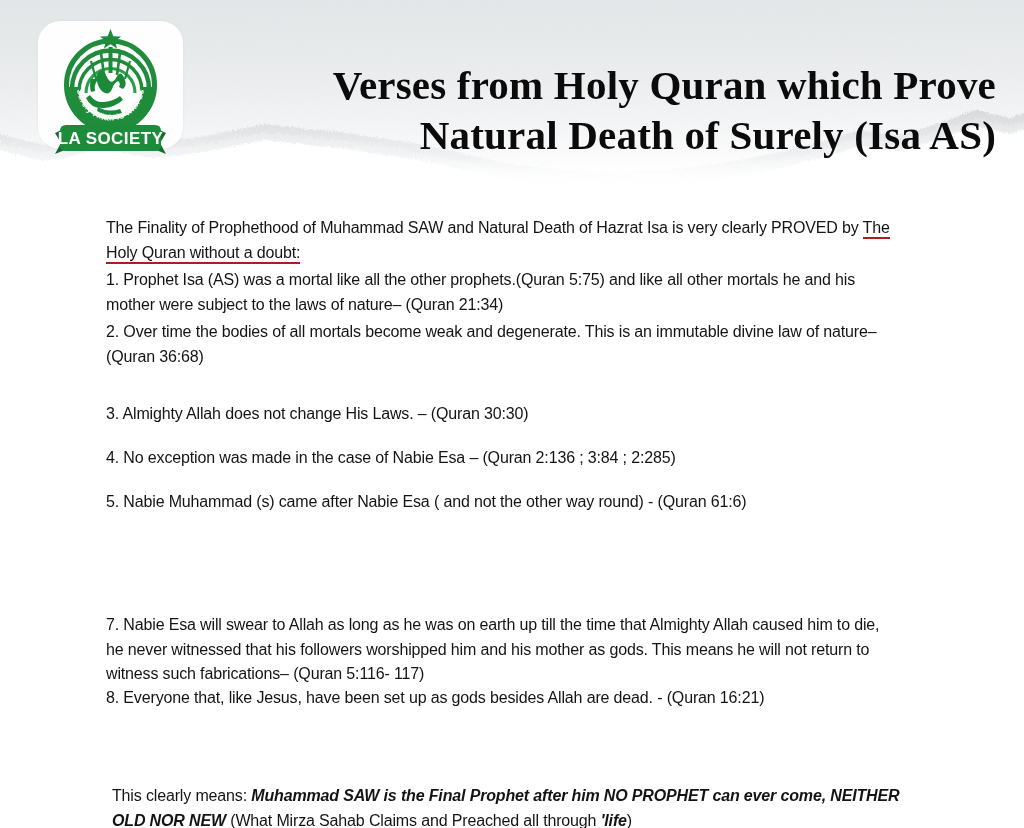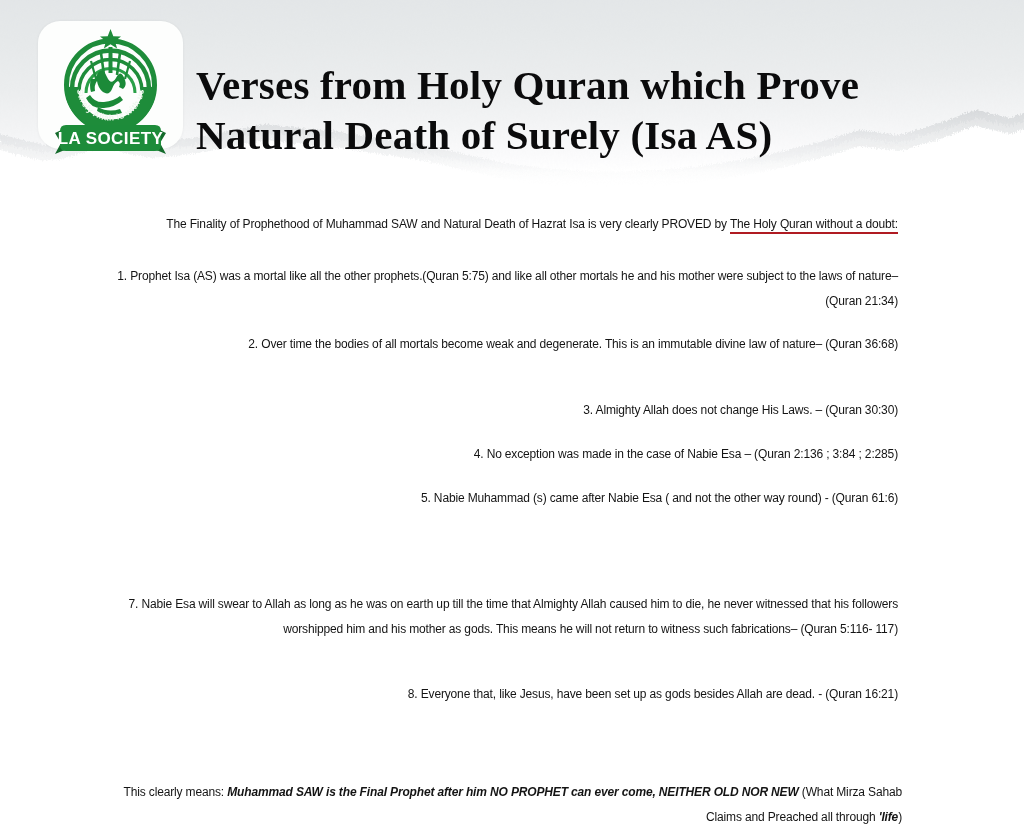--- a/index.html
+++ b/index.html
@@ -56,21 +56,21 @@
     height: 142px;
   }
 
   
   #page-title {
     position: absolute;
     left: 196px;
     top: 33px;
     width: 800px;
     z-index: 5;
-    text-align: left;
+    text-align: right;
     font-family: "Liberation Serif", "DejaVu Serif", serif;
     font-weight: bold;
     font-size: 41px;
     line-height: 50px;
     color: #0b0b0c;
     letter-spacing: 0.2px;
   }
   #page-title .tline { display: block; white-space: nowrap; }
 
   
@@ -80,25 +80,24 @@
     top: 190px;
     width: 1024px;
     height: 638px;
     z-index: 3;
   }
   .para {
     position: absolute;
     left: 106px;
     width: 792px;
     font-family: "Liberation Sans", "DejaVu Sans", sans-serif;
-    font-size: 12px;
+    font-size: 16px;
     line-height: 24.6px;
     color: #141414;
     letter-spacing: -0.15px;
-    text-align: right;
   }
   .intro .hl {
     border-bottom: 2.5px solid #b01b22;
     padding-bottom: 1px;
   }
   .closing { left: 112px; width: 790px; }
   .closing b { font-weight: bold; font-style: italic; }
 </style>
 </head>
 <body>
@@ -197,29 +196,29 @@
   <span class="tline">Verses from Holy Quran which Prove</span>
   <span class="tline">Natural Death of Surely (Isa AS)</span>
 </h1>
 
 <div id="content">
 
   <p class="para intro" style="top:10px;"><span>The Finality of Prophethood of Muhammad SAW and Natural Death of Hazrat Isa is very clearly PROVED by </span><span class="hl">The Holy Quran without a doubt:</span></p>
 
   <p class="para" style="top:62px;">1. Prophet Isa (AS) was a mortal like all the other prophets.(Quran 5:75) and like all other mortals he and his mother were subject to the laws of nature– (Quran 21:34)</p>
 
-  <p class="para" style="top:130px;">2. Over time the bodies of all mortals become weak and degenerate. This is an immutable divine law of nature– (Quran 36:68)</p>
+  <p class="para" style="top:114px;">2. Over time the bodies of all mortals become weak and degenerate. This is an immutable divine law of nature– (Quran 36:68)</p>
 
   <p class="para" style="top:196px;">3. Almighty Allah does not change His Laws. – (Quran 30:30)</p>
 
   <p class="para" style="top:240px;">4. No exception was made in the case of Nabie Esa – (Quran 2:136 ; 3:84 ; 2:285)</p>
 
   <p class="para" style="top:284px;">5. Nabie Muhammad (s) came after Nabie Esa ( and not the other way round) - (Quran 61:6)</p>
 
 
-  <p class="para" style="top:390px;">7. Nabie Esa will swear to Allah as long as he was on earth up till the time that Almighty Allah caused him to die, he never witnessed that his followers worshipped him and his mother as gods. This means he will not return to witness such fabrications– (Quran 5:116- 117)</p>
+  <p class="para" style="top:407px;">7. Nabie Esa will swear to Allah as long as he was on earth up till the time that Almighty Allah caused him to die, he never witnessed that his followers worshipped him and his mother as gods. This means he will not return to witness such fabrications– (Quran 5:116- 117)</p>
 
   <p class="para" style="top:480px;">8. Everyone that, like Jesus, have been set up as gods besides Allah are dead. - (Quran 16:21)</p>
 
 
   <p class="para closing" style="top:578px;"><span>This clearly means: </span><b>Muhammad SAW is the Final Prophet after him NO PROPHET can ever come, NEITHER OLD NOR NEW</b><span> (What Mirza Sahab Claims and Preached all through </span><b>'life</b><span>)</span></p>
 
 </div>
 
 </body></html>

